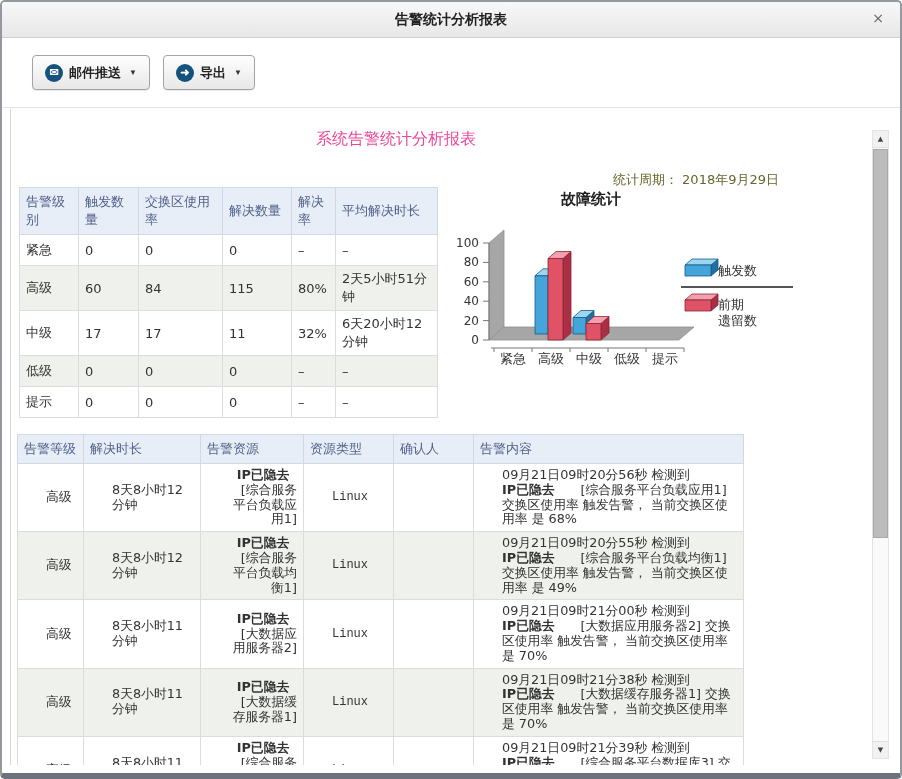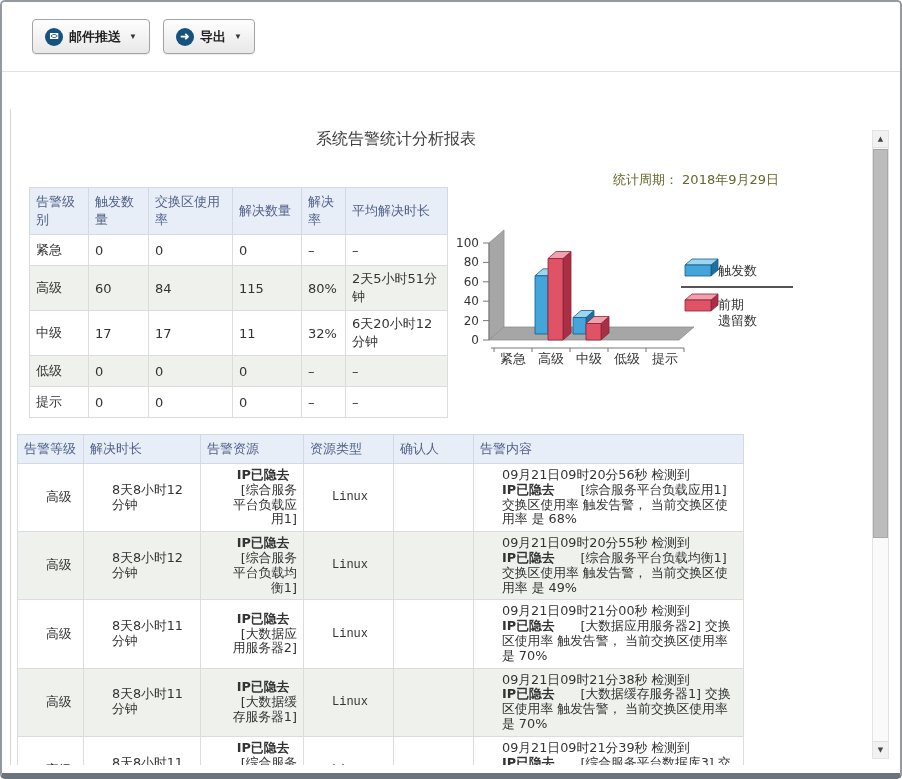--- a/index.html
+++ b/index.html
@@ -16,29 +16,29 @@
              border-bottom:1px solid #e2e2e2; background:#fff; }
   .btn { display:inline-flex; align-items:center; gap:6px; height:35px; padding:0 12px;
          background:linear-gradient(#fefefe,#e8e8e8); border:1px solid #a3a3a3; border-radius:4px;
          font-size:13px; font-weight:bold; color:#222; cursor:pointer; box-shadow:0 1px 1px rgba(0,0,0,.08); }
   .icon-circle { width:18px; height:18px; border-radius:50%; background:#15537e; color:#fff;
                  display:inline-flex; align-items:center; justify-content:center; font-size:11px; line-height:1; }
   .caret { font-size:8px; color:#333; margin-left:2px; }
   
   .report { position:absolute; top:107px; left:8px; right:8px; bottom:8px; background:#fff;
             border-left:1px solid #d6d6d6; overflow:hidden; }
-  .report-title { position:absolute; top:20px; left:0; width:770px; text-align:center; font-size:16px; color:#404040; }
+  .report-title { position:absolute; top:20px; left:0; width:770px; text-align:center; font-size:16px; color:#ec4899; }
   .period { position:absolute; top:62px; left:0; width:768px; text-align:right; font-size:13px; color:#66662d; }
   
   table { border-collapse:collapse; table-layout:fixed; background:#fff; }
   th { background:#e8eef7; color:#51618a; font-weight:normal; font-size:13px; text-align:left;
        border:1px solid #d2d9e4; padding:5px 6px; }
   td { font-size:13px; color:#333; border:1px solid #dcdcdc; padding:4px 6px; vertical-align:middle; }
   tr.alt td { background:#eef1ec; }
-  .summary-table { position:absolute; top:78px; left:18px; width:418px; }
+  .summary-table { position:absolute; top:78px; left:8px; width:418px; }
   .summary-table td { height:31px; }
   .top5-title { position:absolute; top:287px; left:6px; font-size:13.5px; font-weight:bold; color:#111; }
   .top5-table { position:absolute; top:325px; left:6px; width:726px; }
   .top5-table td { font-size:12.8px; line-height:14.8px; height:59px; vertical-align:middle;padding-left:28px; }
   .top5-table .masked { font-weight:bold; text-align:center; }
   .top5-table .rname { text-align:right; }
   .top5-table .mono { font-family:Liberation Mono, monospace; font-size:12px; }
   .top5-table .c2 b { margin-right:26px; }
   
   .chart-title { position:absolute; top:81px; left:430px; width:300px; text-align:center;
@@ -52,20 +52,24 @@
   .sb-up { top:0; border-bottom:1px solid #e0e0e0; }
   .sb-down { bottom:0; border-top:1px solid #e0e0e0; }
   .sb-thumb { position:absolute; left:0; top:18px; width:15px; height:62%; background:#bcbcbc;
               border:1px solid #a8a8a8; cursor:pointer; }
 </style>
 </head>
 <body>
 
 <div class="dialog">
 
+  <div class="titlebar">
+    <span class="title">告警统计分析报表</span>
+    <span class="close">×</span>
+  </div>
 
   <div class="toolbar">
     <button class="btn">
       <span class="icon-circle">✉</span>
       <span>邮件推送</span>
       <span class="caret">▼</span>
     </button>
     <button class="btn">
       <span class="icon-circle">➜</span>
       <span>导出</span>
@@ -136,20 +140,21 @@
             <td>提示</td>
             <td>0</td>
             <td>0</td>
             <td>0</td>
             <td>–</td>
             <td>–</td>
           </tr>
         </tbody>
     </table>
 
+    <div class="chart-title">故障统计</div>
     <svg id="chart-svg" class="chart-svg" width="430" height="175" viewBox="0 0 430 175">
         <polygon points="48,33 63,20 63,117 48,130" fill="#a6a6a6" stroke="#8f8f8f" stroke-width="0.8"></polygon>
         <polygon points="48,130 63,117 253,117 238,130" fill="#a6a6a6" stroke="#8f8f8f" stroke-width="0.8"></polygon>
         <line x1="48" y1="33" x2="48" y2="130" stroke="#777" stroke-width="1"></line>
         <line x1="42" y1="130" x2="48" y2="130" stroke="#777" stroke-width="1"></line>
         <text x="38" y="134" font-size="12" fill="#333" text-anchor="end">0</text>
         <line x1="42" y1="110.6" x2="48" y2="110.6" stroke="#777" stroke-width="1"></line>
         <text x="38" y="114.6" font-size="12" fill="#333" text-anchor="end">20</text>
         <line x1="42" y1="91.2" x2="48" y2="91.2" stroke="#777" stroke-width="1"></line>
         <text x="38" y="95.2" font-size="12" fill="#333" text-anchor="end">40</text>

